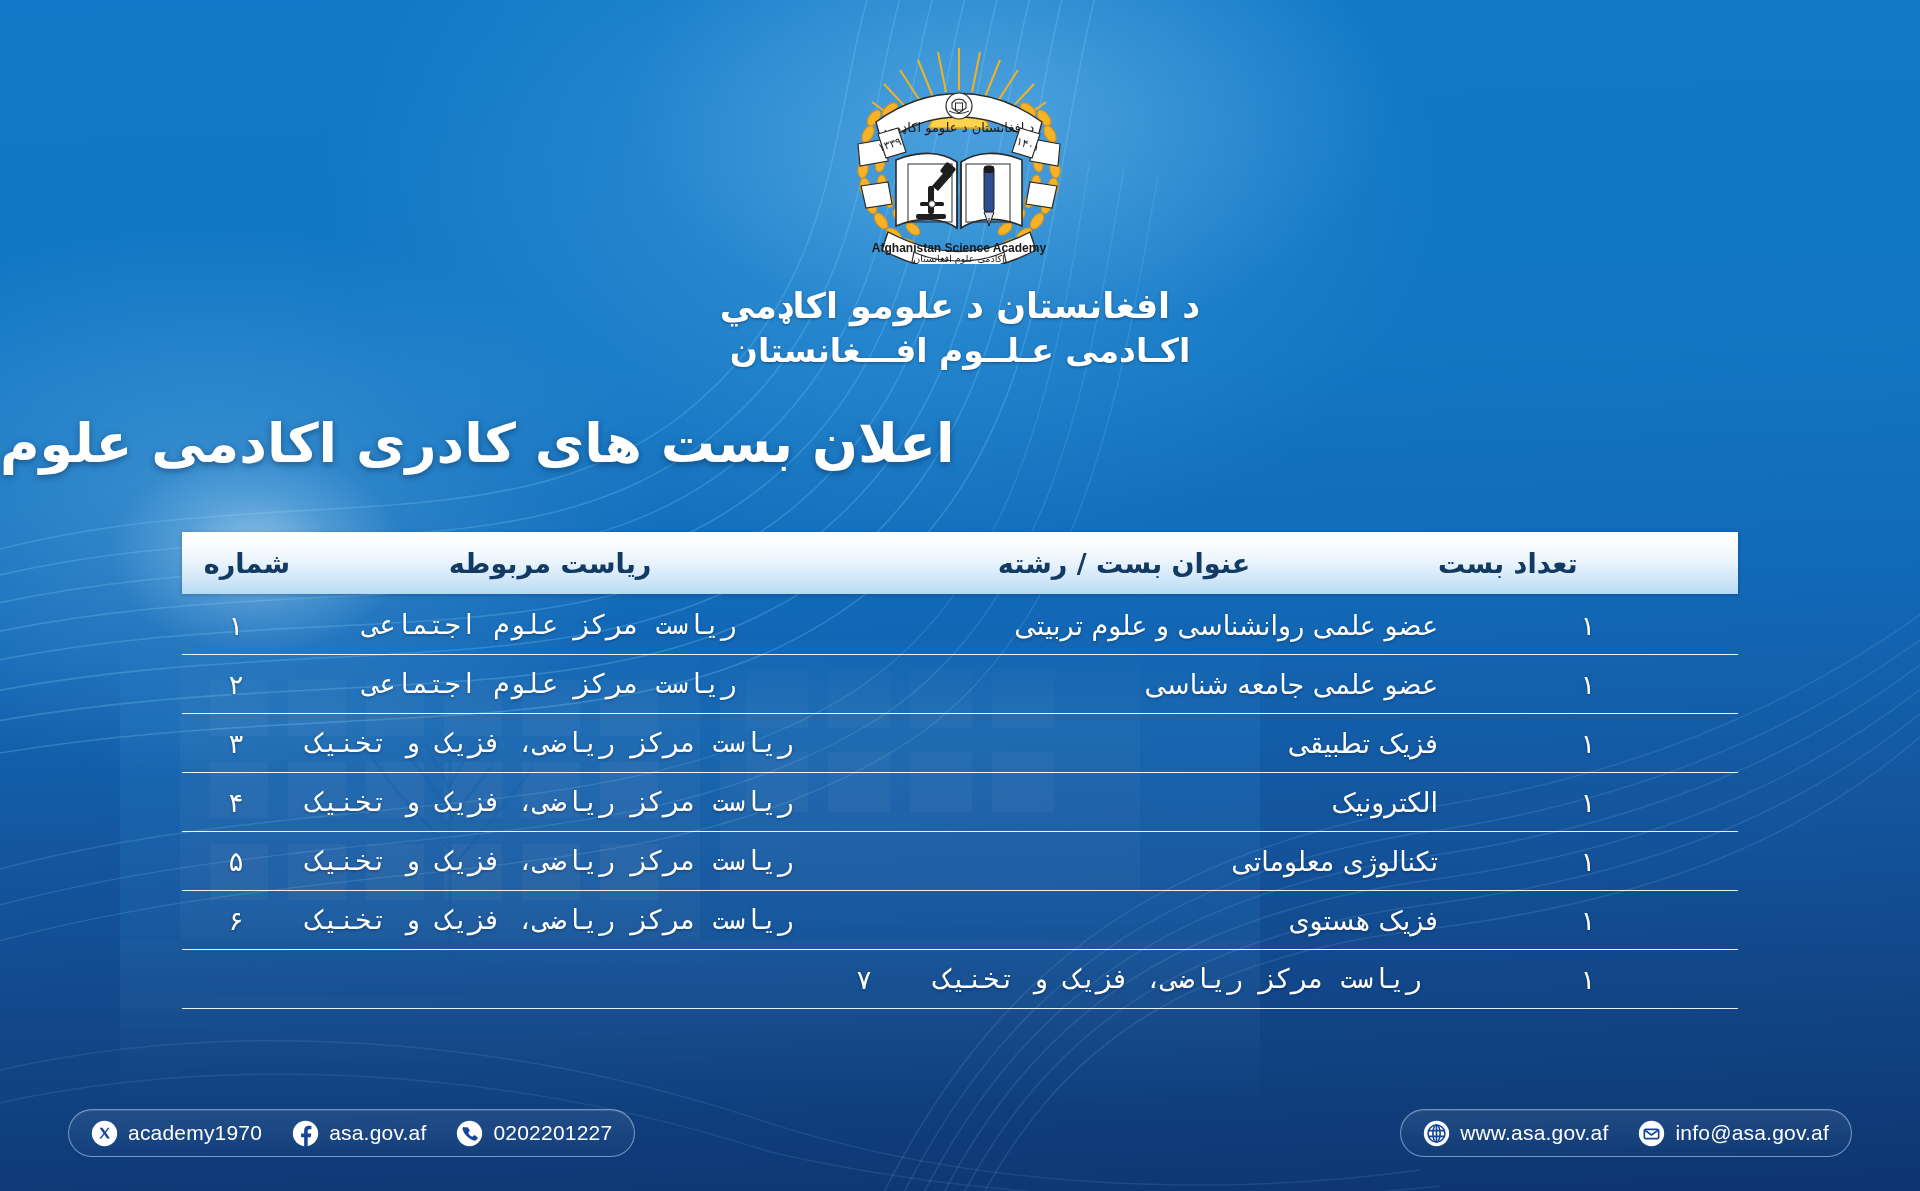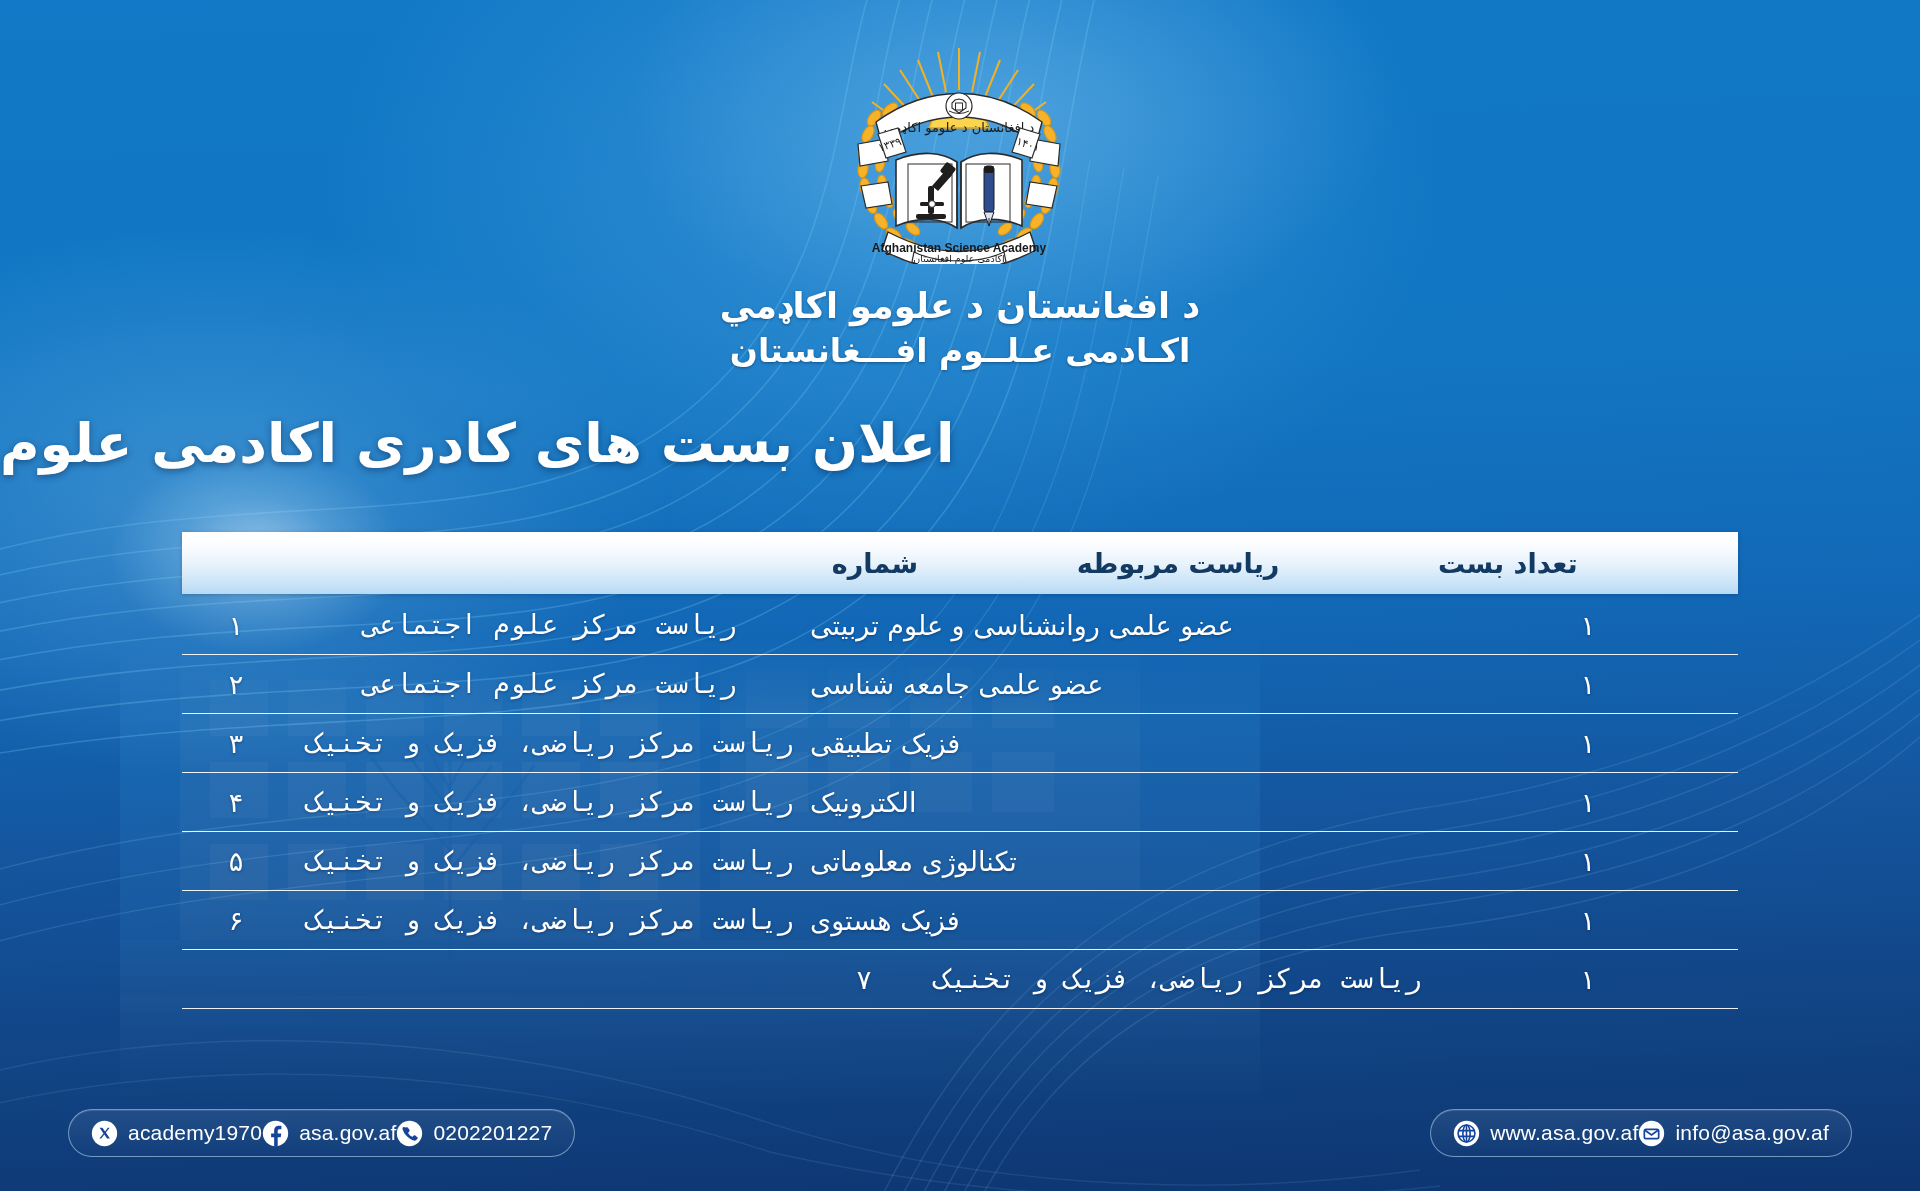--- a/index.html
+++ b/index.html
@@ -88,33 +88,34 @@
     display:flex; align-items:center;
     height:59px;
     color:#ffffff;
     font-size:27px;
     border-bottom:1.6px solid rgba(255,255,255,0.92);
     text-shadow:0 1px 3px rgba(0,22,52,0.40);
   }
   .t-row:first-child { border-top:0; }
   .t-row .c-num   { width:108px; text-align:center; font-size:27px; }
   .t-row .c-dept  { width:520px; text-align:center;font-family:Liberation Mono, monospace; }
-  .t-row .c-title { flex:1;      text-align:left; }
+  .t-row .c-title { flex:1;      text-align:right; }
   .t-row .c-qty   { width:300px; text-align:center; }
 
   
   .pill {
     position:absolute;
     height:48px;
     border:1.4px solid rgba(190,220,245,0.55);
     border-radius:26px;
     background:linear-gradient(to bottom, rgba(255,255,255,0.075), rgba(255,255,255,0.015));
     display:flex; align-items:center;
     direction:ltr;
     padding:0 22px;
+    gap:30px;
     box-shadow:inset 0 1px 0 rgba(255,255,255,0.12);
   }
   .pill-left  { left:68px;  top:1109px; }
   .pill-right { right:68px; top:1109px;align-items:center; }
 
   .contact { display:flex; align-items:center; gap:10px; }
   .contact .label {
     color:#ffffff; font-size:21px; letter-spacing:0.2px;
     font-family:"Liberation Sans", sans-serif;
     white-space:nowrap;
@@ -348,20 +349,21 @@
     <div class="org-line1">د افغانستان د علومو اکاډمي</div>
     <div class="org-line2">اکـادمی عـلــوم افـــغانستان</div>
   </div>
 
   <h1 class="headline">اعلان بست های کادری اکادمی علوم</h1>
 
   <div class="table-wrap">
 
     <div class="t-head">
       <div class="c-qty">تعداد بست</div>
+      <div class="c-title">عنوان بست / رشته</div>
       <div class="c-dept">ریاست مربوطه</div>
       <div class="c-num">شماره</div>
     </div>
 
     <div class="t-body" id="table-body">
         <div class="t-row">
           <div class="c-qty">۱</div>
           <div class="c-title">عضو علمی روانشناسی و علوم تربیتی</div>
           <div class="c-dept">ریاست مرکز علوم اجتماعی</div>
           <div class="c-num">۱</div>

